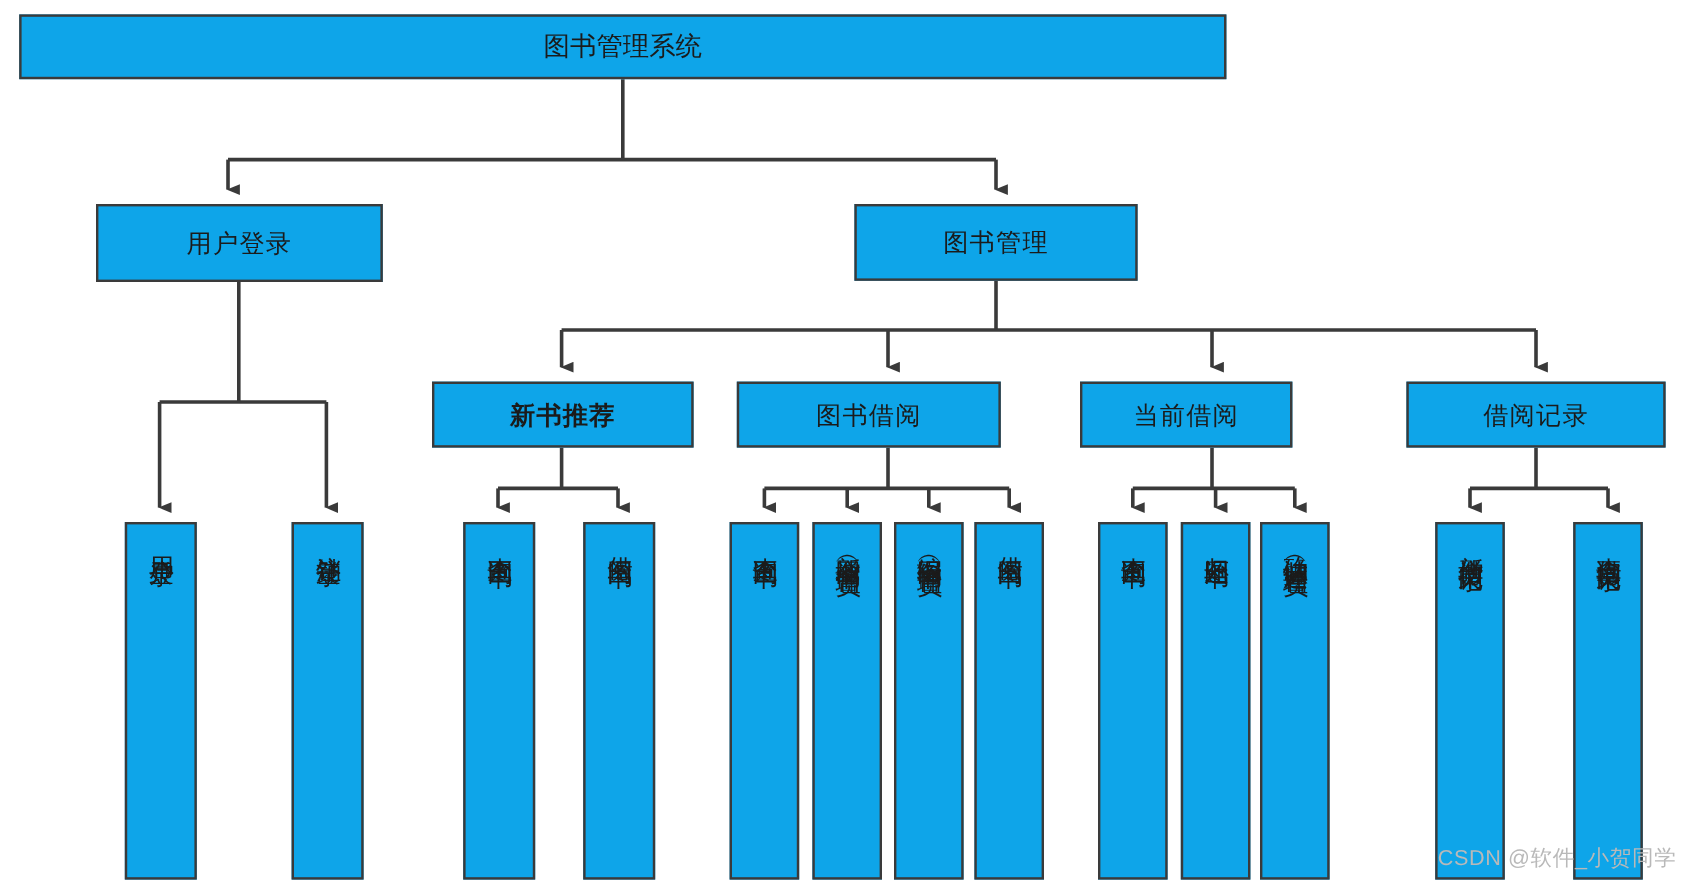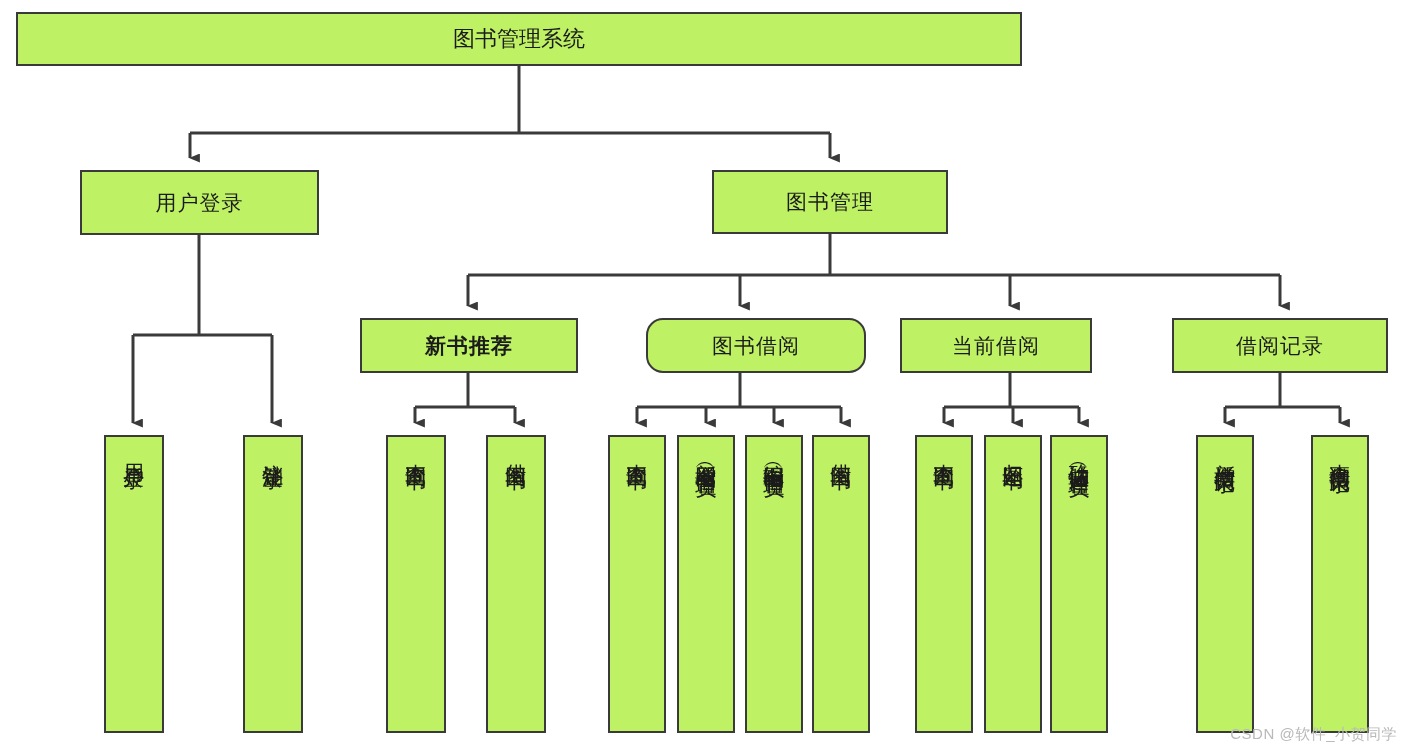--- a/index.html
+++ b/index.html
@@ -21,21 +21,21 @@
     position: absolute;
     left: 0;
     top: 0;
     width: 1405px;
     height: 747px;
     pointer-events: none;
   }
   .node {
     position: absolute;
     box-sizing: border-box;
-    background: #bef264;
+    background: #0ea5e9;
     border: 2px solid #3a3a3a;
     display: flex;
     align-items: center;
     justify-content: center;
     color: #1b1b1b;
   }
   .node.h {
     font-size: 21px;
     letter-spacing: 1px;
   }
@@ -52,22 +52,22 @@
     text-orientation: upright;
     font-size: 21px;
     line-height: 1.12;
     letter-spacing: 2px;
     white-space: nowrap;
     color: #1b1b1b;
   }
   .watermark {
     position: absolute;
     right: 8px;
-    bottom: 3px;
-    font-size: 15px;
+    bottom: 20px;
+    font-size: 18px;
     color: #b9b9b9;
     letter-spacing: 0.5px;
     user-select: none;
     white-space: nowrap;
   }
 </style>
 </head>
 <body>
 
 <div id="canvas">
@@ -129,24 +129,24 @@
   <div class="node h" style="left:80px; top:170px; width:239px; height:65px;">
     <span>用户登录</span>
   </div>
   <div class="node h" style="left:712px; top:170px; width:236px; height:64px;">
     <span>图书管理</span>
   </div>
 
   <div class="node h" style="left:360px; top:318px; width:218px; height:55px;font-weight:bold;">
     <span>新书推荐</span>
   </div>
-  <div class="node h" style="left:646px; top:318px; width:220px; height:55px;border-radius:17px;">
+  <div class="node h" style="left:614px; top:318px; width:220px; height:55px;">
     <span>图书借阅</span>
   </div>
-  <div class="node h" style="left:900px; top:318px; width:192px; height:55px;">
+  <div class="node h" style="left:900px; top:318px; width:177px; height:55px;">
     <span>当前借阅</span>
   </div>
   <div class="node h" style="left:1172px; top:318px; width:216px; height:55px;justify-content:center;">
     <span>借阅记录</span>
   </div>
 
   <div class="node leaf" style="left:104px; top:435px; width:60px; height:298px;">
     <span class="vtext">用户登录</span>
   </div>
   <div class="node leaf" style="left:243px; top:435px; width:60px; height:298px;">

